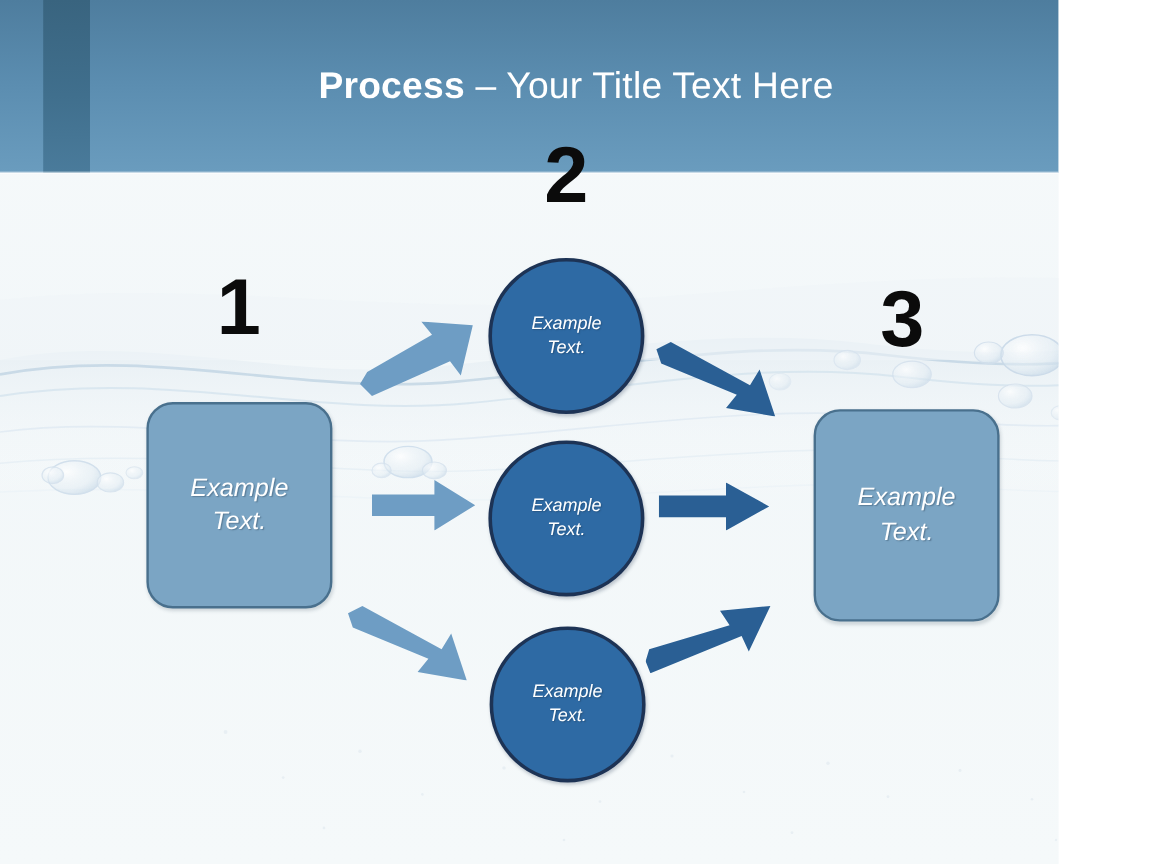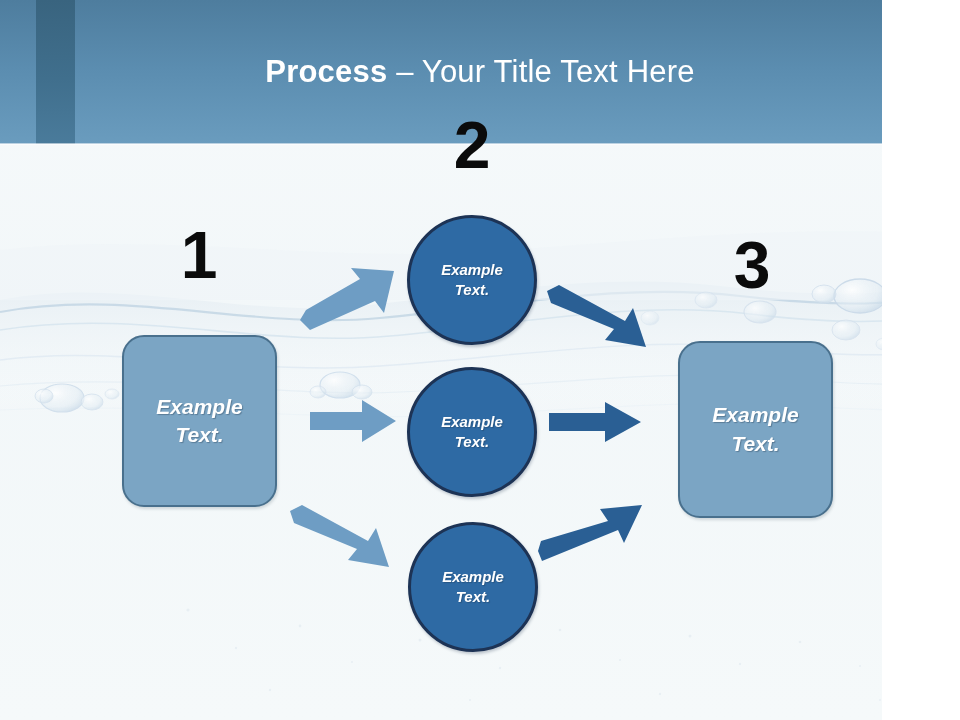--- a/index.html
+++ b/index.html
@@ -99,21 +99,21 @@
     border-radius: 22px;
     box-sizing: border-box;
     display: flex;
     align-items: center;
     justify-content: center;
     box-shadow: 1px 2px 3px rgba(40,60,80,0.18);
   }
   .box-label, .circle-label {
     color: #ffffff;
     font-style: italic;
-    font-weight: bold;
+    font-weight: normal;
     text-align: center;
     text-shadow: 1px 1px 1px rgba(30,50,70,0.35);
     line-height: 1.35;
   }
   .box-label { font-size: 21px; }
   #box1 { left: 122px; top: 335px; width: 155px; height: 172px; }
   #box3 { left: 678px; top: 341px; width: 155px; height: 177px; }
 
   
   .circle {

